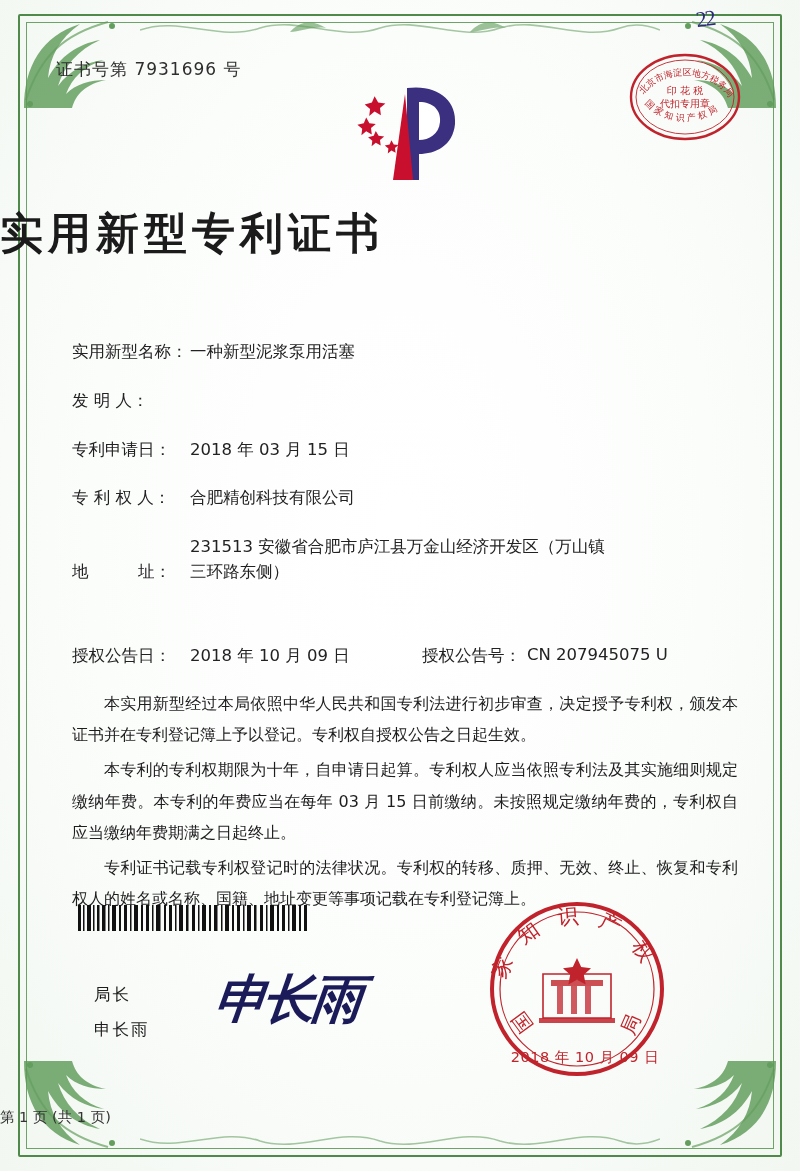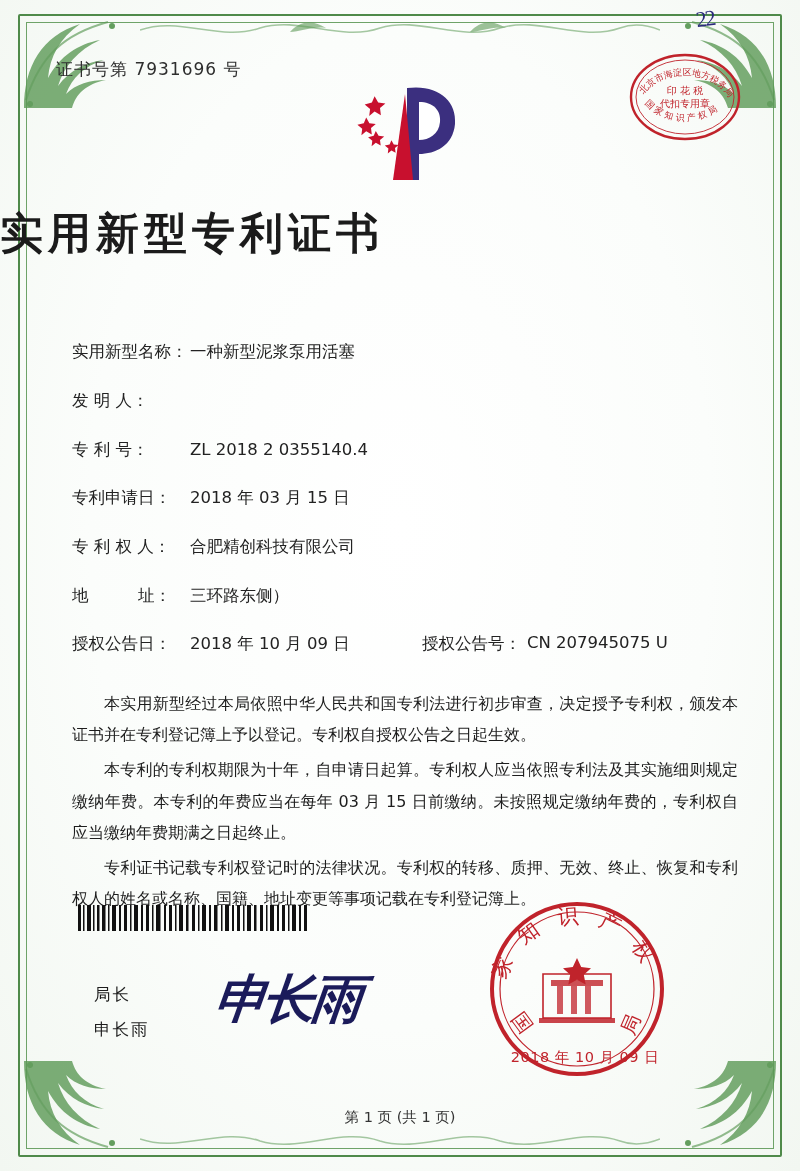--- a/index.html
+++ b/index.html
@@ -91,21 +91,21 @@
     width:118px;flex:none;
     letter-spacing:0px;
     white-space:nowrap;
   }
   .fvalue{flex:1;}
   .fvalue .ind{display:block;}
   .row-pub{
     display:flex;align-items:flex-end;margin-bottom:12px;
   }
   .pub-left{width:350px;display:flex;}
-  .pub-right{display:flex;}
+  .pub-right{display:flex;margin-top:36px;}
   .pub-right .flabel{width:auto;margin-right:6px;}
 
   .paras{
     position:absolute;left:72px;right:62px;top:688px;
     font-size:16px;line-height:1.95;color:#1d1d1d;
     text-align:justify;
     font-family:"DejaVu Sans","Liberation Sans",sans-serif;
   }
   .paras p{margin:0 0 4px 0;text-indent:2em;}
 
@@ -141,21 +141,21 @@
   }
   .seal-big svg{width:100%;height:100%;}
   .seal-date{
     position:absolute;left:500px;top:1048px;width:170px;
     text-align:center;color:#c0232b;font-size:14.5px;
     font-family:"DejaVu Sans","Liberation Sans",sans-serif;
     letter-spacing:0.5px;
   }
 
   .footer{
-    position:absolute;left:0;right:0;bottom:44px;text-align:center;
+    position:absolute;left:0;right:0;bottom:44px;
     font-size:14.5px;color:#333;
     font-family:"DejaVu Sans","Liberation Sans",sans-serif;
   }
 </style>
 </head>
 <body>
 
 <div class="page">
 
   <div class="border-outer"></div>
@@ -243,34 +243,31 @@
 
   <div class="fields">
     <div class="frow">
       <div class="flabel">实用新型名称：</div>
       <div class="fvalue">一种新型泥浆泵用活塞</div>
     </div>
     <div class="frow">
       <div class="flabel">发 明 人：</div>
     </div>
     <div class="frow">
-      <div class="flabel">专 利 号：</div>
-      <div class="fvalue">ZL 2018 2 0355140.4</div>
-    </div>
-    <div class="frow">
       <div class="flabel">专利申请日：</div>
       <div class="fvalue">2018 年 03 月 15 日</div>
     </div>
     <div class="frow">
       <div class="flabel">专 利 权 人：</div>
       <div class="fvalue">合肥精创科技有限公司</div>
     </div>
     <div class="frow">
       <div class="flabel">地　　　址：</div>
       <div class="fvalue">
+        <span class="ind">231513 安徽省合肥市庐江县万金山经济开发区（万山镇</span>
         <span class="ind">三环路东侧）</span>
       </div>
     </div>
 
     <div class="row-pub">
       <div class="pub-left">
         <div class="flabel">授权公告日：</div>
         <div class="fvalue">2018 年 10 月 09 日</div>
       </div>
       <div class="pub-right">

